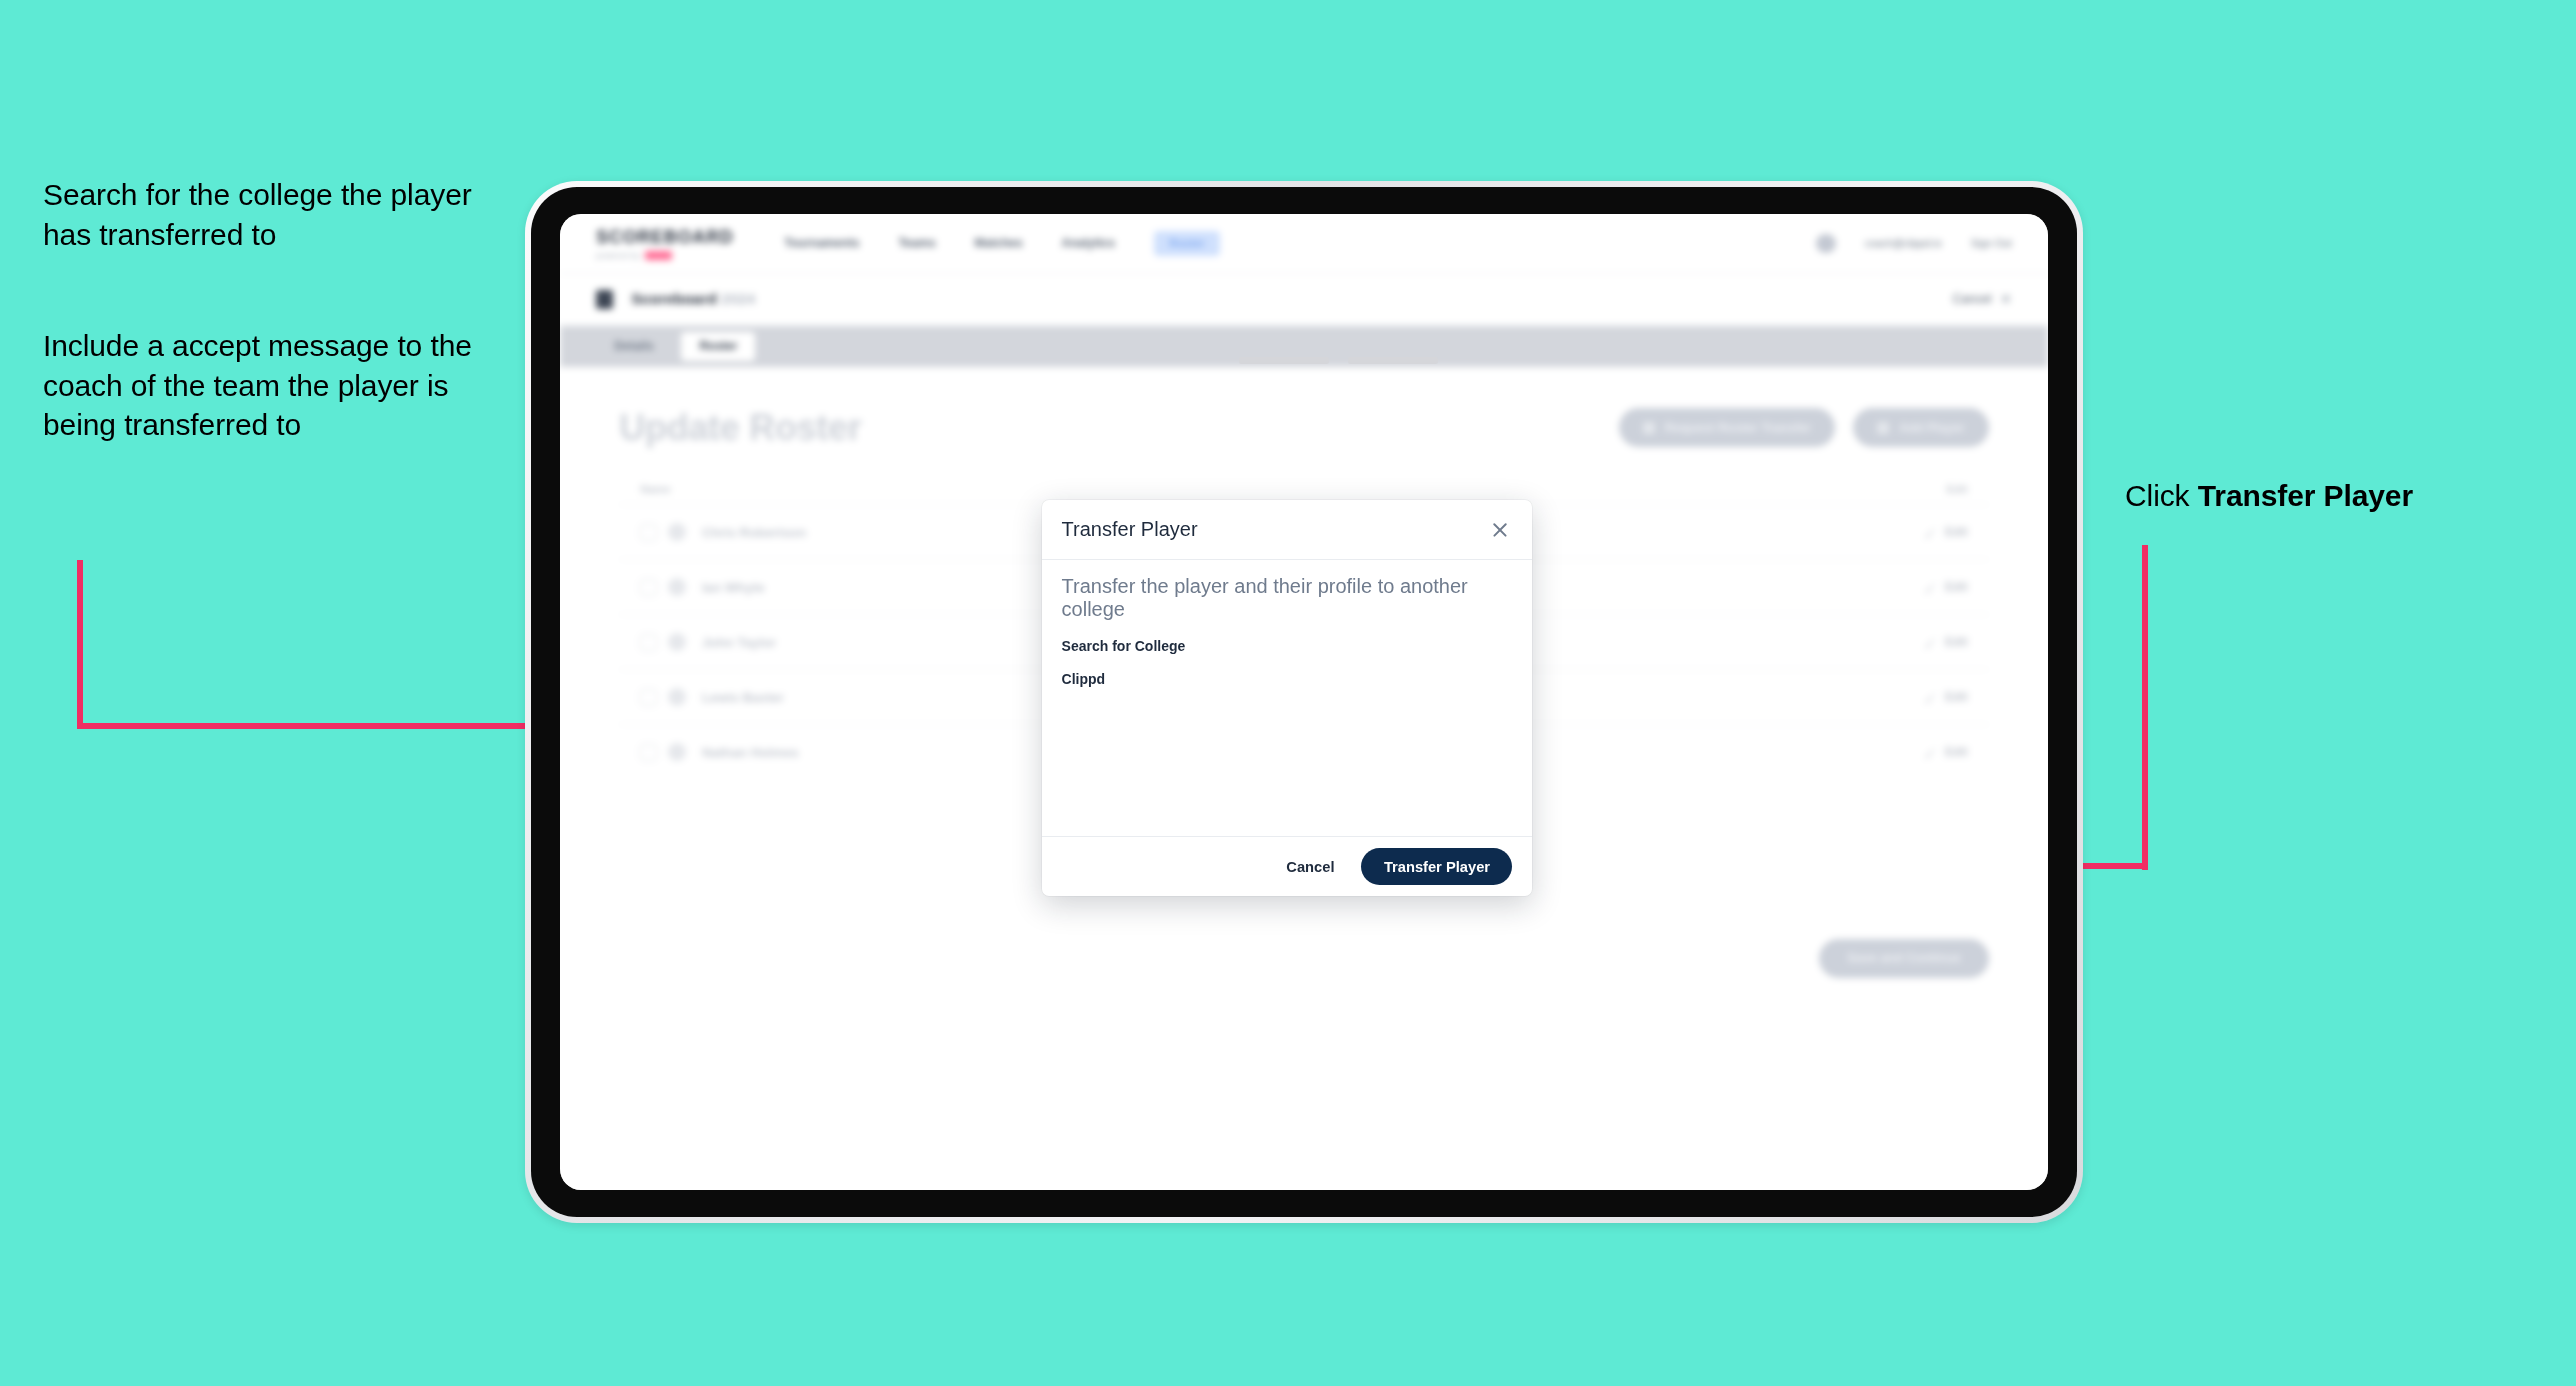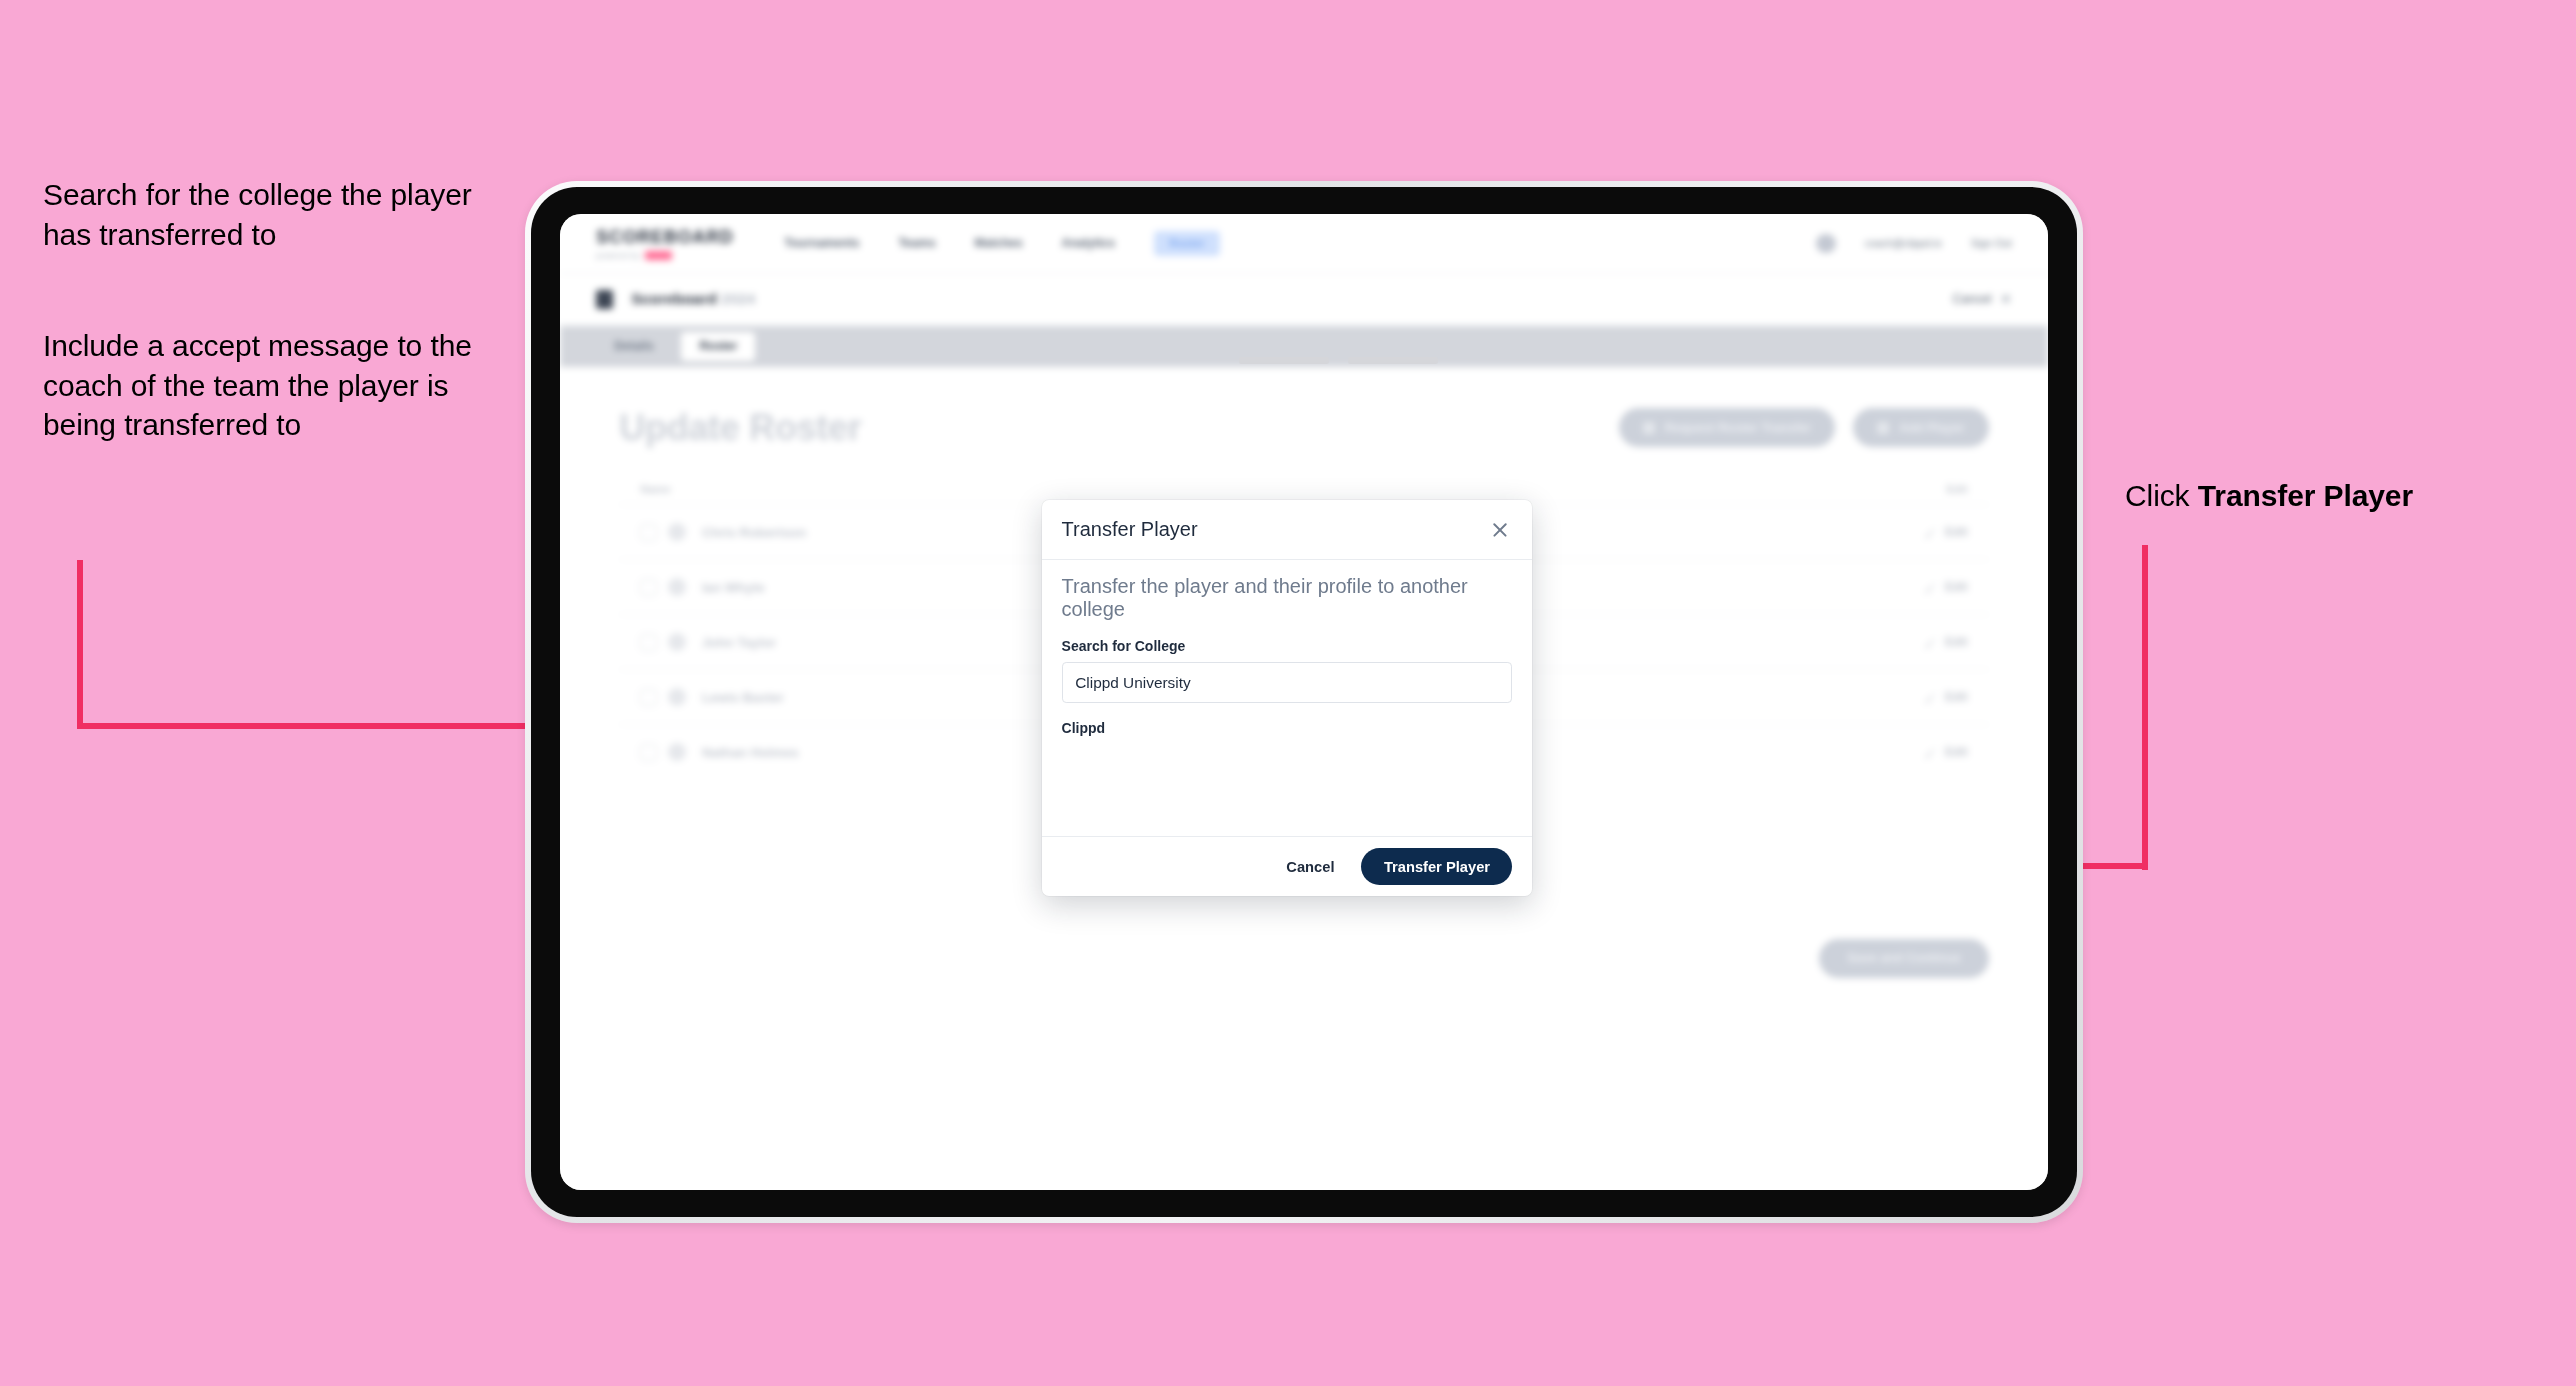--- a/index.html
+++ b/index.html
@@ -2,21 +2,21 @@
 <html style="font-size:11.2px"><head>
 <meta charset="utf-8">
 <style>
   * { box-sizing: border-box; margin: 0; padding: 0; }
   html, body {
     width: 2576px; height: 1386px;
     background: #ffffff;
     font-family: "Liberation Sans", sans-serif;
     overflow: hidden;
   }
-  #stage { position: relative; width: 2576px; height: 1386px; background: #f9a8d4; }
+  #stage { position: relative; width: 2576px; height: 1386px; background: #5eead4; }
 
   
   .annot {
     position: absolute;
     color: #000;
     font-size: 30px;
     line-height: 1.32;
     font-weight: 400;
     letter-spacing: -0.1px;
   }
@@ -387,21 +387,20 @@
 
       <div id="modal-header">
         <span id="modal-title">Transfer Player</span>
         <span id="modal-close"></span>
       </div>
 
       <div id="modal-body">
         <div id="modal-desc">Transfer the player and their profile to another college</div>
 
         <div class="field-label">Search for College</div>
-        <div id="college-input" placeholder="Search for College">Clippd University</div>
 
         <div class="field-label" id="message-label">Clippd</div>
       </div>
 
       <div id="modal-footer">
         <button id="btn-cancel">Cancel</button>
         <button id="btn-transfer">Transfer Player</button>
       </div>
 
     </div>

